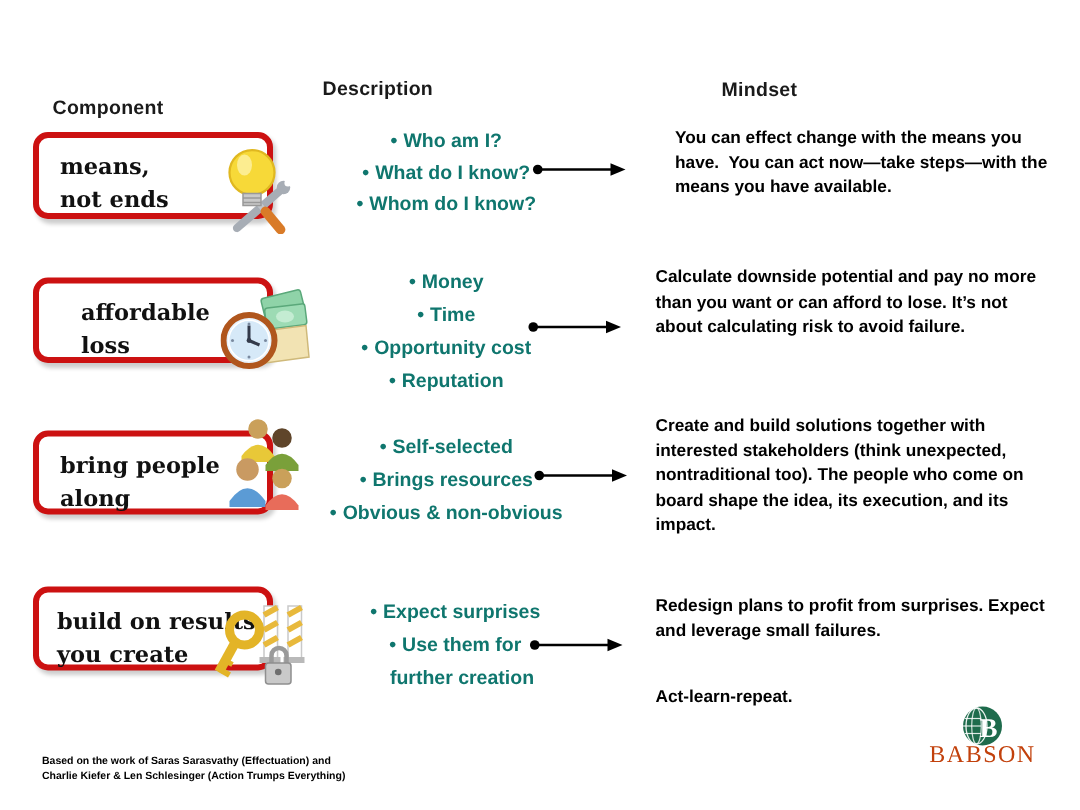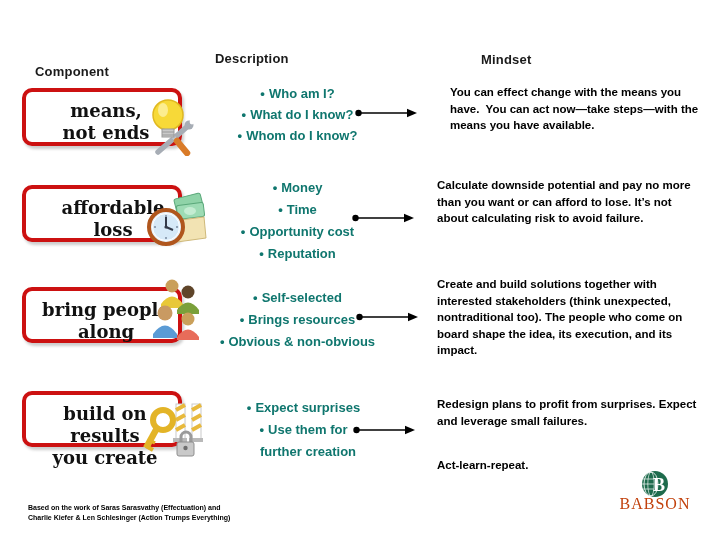--- a/index.html
+++ b/index.html
@@ -9,22 +9,22 @@
   }
   .abs{position:absolute;}
   .col-header{
     font-weight:bold; font-size:13px; color:#1a1a1a; letter-spacing:.2px;
   }
   .component-box{
     position:absolute; width:160px; background:#fff;
     border:4px solid #cc1111; border-radius:10px;
     box-shadow:2px 3px 3px #cdcdcd;
     box-sizing:border-box; padding:8px 6px 0 14px;
-    font-family:"DejaVu Serif", serif; font-weight:bold; font-size:18px;
-    line-height:22px; color:#111; z-index:1;text-align:center;
+    font-family:"DejaVu Serif", serif; font-weight:bold; font-size:15px;
+    line-height:22px; color:#111; z-index:1;
   }
   .row-icon{position:absolute; z-index:2;}
   .desc{
     position:absolute; font-size:13px; font-weight:600; line-height:22px;
     color:#0f766e; width:165px;text-align:center;
   }
   .desc .b{margin-right:4px;}
   .desc .cont{padding-left:9px;}
   .mindset{
     position:absolute; font-size:11.5px; font-weight:bold; line-height:16.5px;

